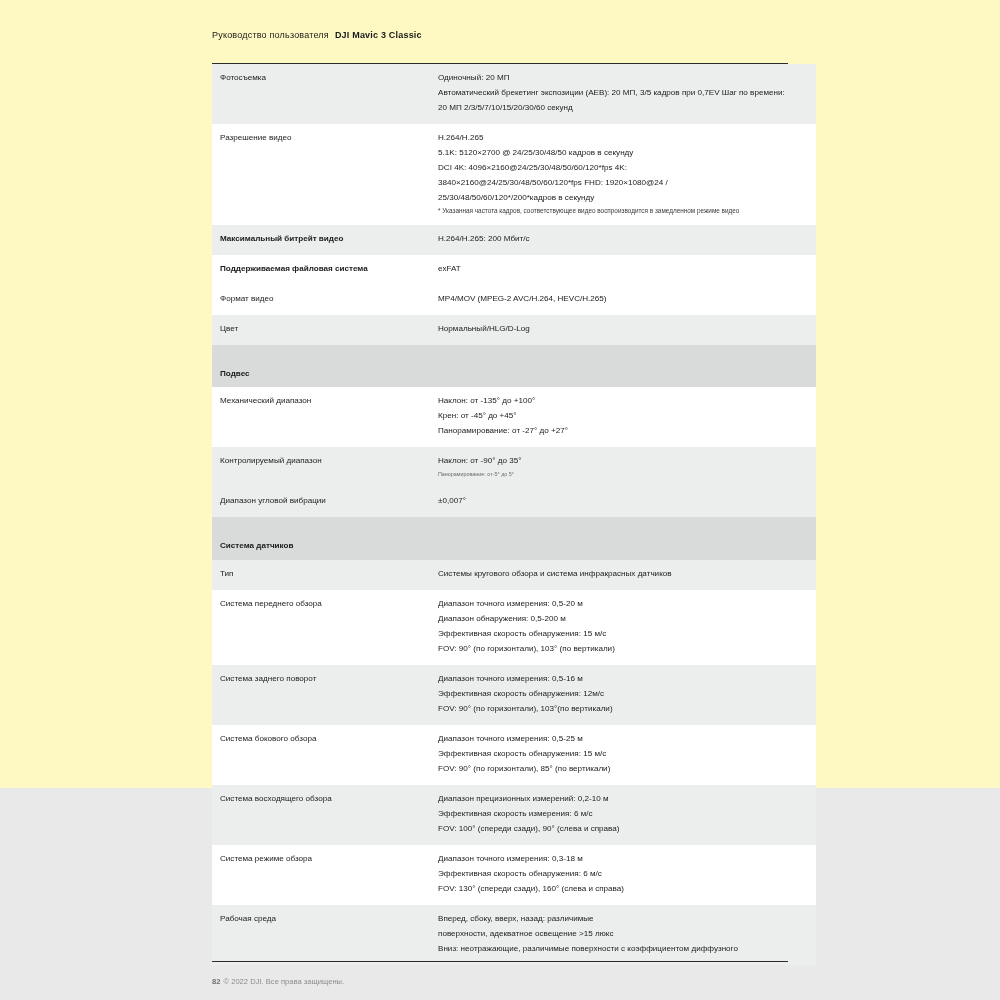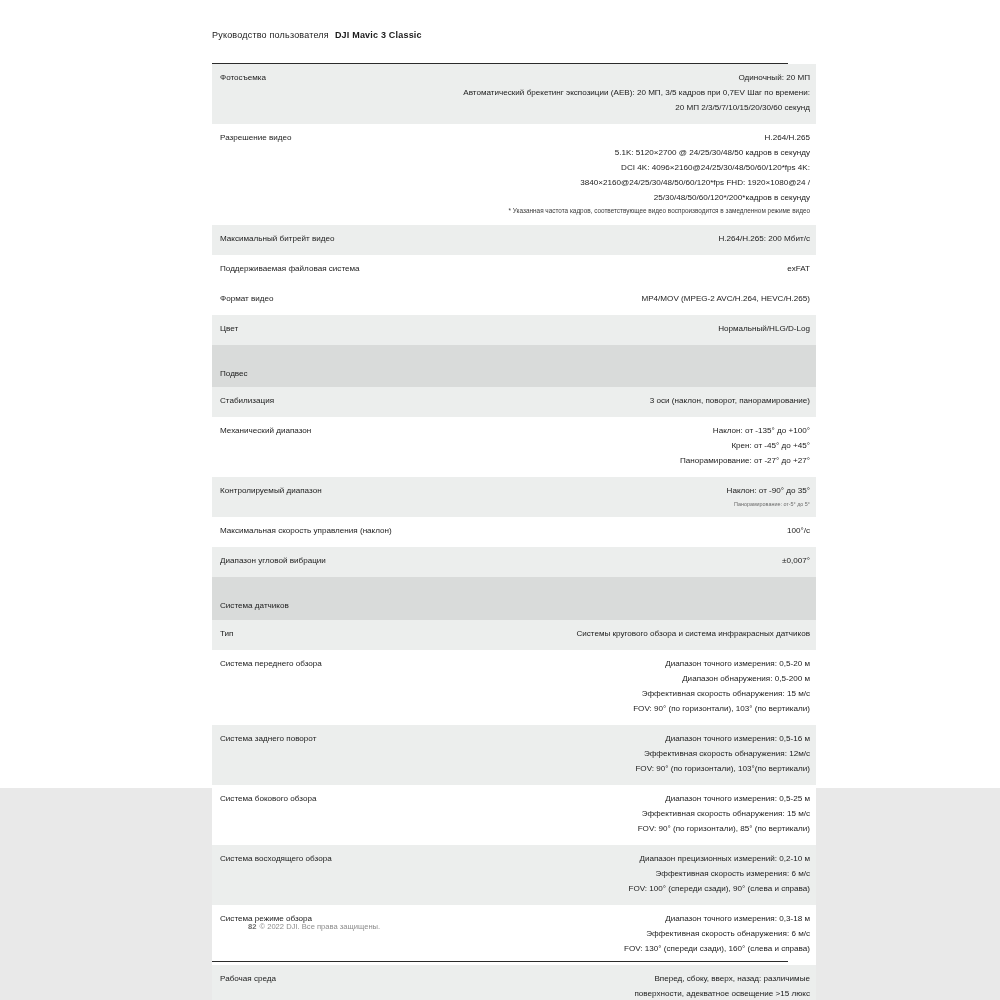--- a/index.html
+++ b/index.html
@@ -10,21 +10,21 @@
   body {
     font-family: "Liberation Sans", sans-serif;
     width: 1000px;
     height: 1000px;
     overflow: hidden;
   }
   .page {
     position: relative;
     width: 1000px;
     height: 788px;
-    background: #ffffff;
+    background: #fef9c3;
     box-sizing: border-box;
   }
   .header {
     position: absolute;
     top: 30px;
     left: 212px;
     right: 212px;
     font-size: 9px;
     color: #1a1a1a;
     letter-spacing: 0.2px;
@@ -57,50 +57,49 @@
   }
   table.spec td {
     vertical-align: top;
     padding: 7px 6px 8px 8px;
     font-size: 8.1px;
     line-height: 1.85;
     color: #1b1b1b;
     border: none;
   }
   td.label { width: 204px; }
-  td.value { width: 372px; text-align: right; }
+  td.value { width: 372px; }
   tr.shade td { background: #eceeed; }
   tr.plain td { background: #ffffff; }
   tr.section td {
     background: #d9dbda;
-    font-weight: normal;
+    font-weight: bold;
     padding-top: 22px;
     padding-bottom: 6px;
   }
   .v-line {
     display: block;
     white-space: normal;
   }
   .small-note {
     font-size: 6.4px;
     color: #3a3a3a;
     line-height: 1.7;
   }
   .tiny {
     font-size: 5.4px;
     color: #6b6b6b;
   }
-  .label-faint { color: #4a4a4a; }
+  .label-faint { color: #4a4a4a; font-weight: bold; }
   .footer {
     position: absolute;
-    top: 922px;
+    top: 977px;
     left: 212px;
     font-size: 7.6px;
     color: #8c8c8c;
-    margin-left: 36px;
   }
   .footer .pagenum {
     font-weight: bold;
     color: #6f6f6f;
     margin-right: 3px;
   }
 </style>
 </head>
 <body>
 
@@ -154,45 +153,33 @@
           </tr>
           <tr class="shade">
             <td class="label">Цвет</td>
             <td class="value">
               <span class="v-line">Нормальный/HLG/D-Log</span>
             </td>
           </tr>
           <tr class="section">
             <td colspan="2">Подвес</td>
           </tr>
-          <tr class="shade">
-            <td class="label">Стабилизация</td>
-            <td class="value">
-              <span class="v-line">3 оси (наклон, поворот, панорамирование)</span>
-            </td>
-          </tr>
           <tr class="plain">
             <td class="label">Механический диапазон</td>
             <td class="value">
               <span class="v-line">Наклон: от -135° до +100°</span>
               <span class="v-line">Крен: от -45° до +45°</span>
               <span class="v-line">Панорамирование: от -27° до +27°</span>
             </td>
           </tr>
           <tr class="shade">
             <td class="label">Контролируемый диапазон</td>
             <td class="value">
               <span class="v-line">Наклон:  от -90° до 35°</span>
               <div class="tiny">Панорамирование: от-5° до 5°</div>
-            </td>
-          </tr>
-          <tr class="plain">
-            <td class="label">Максимальная  скорость управления (наклон)</td>
-            <td class="value">
-              <span class="v-line">100°/с</span>
             </td>
           </tr>
           <tr class="shade">
             <td class="label">Диапазон угловой вибрации</td>
             <td class="value">
               <span class="v-line">±0,007°</span>
             </td>
           </tr>
           <tr class="section">
             <td colspan="2">Система датчиков</td>

